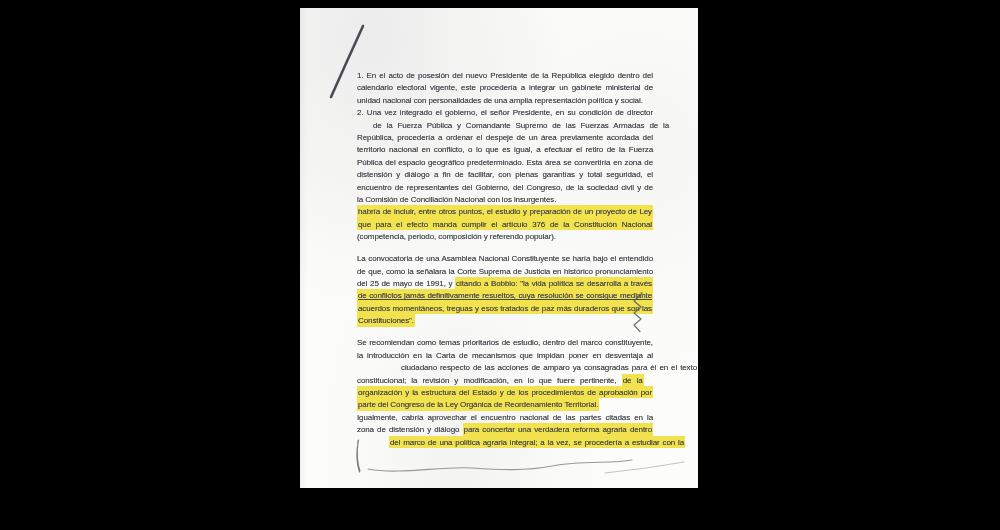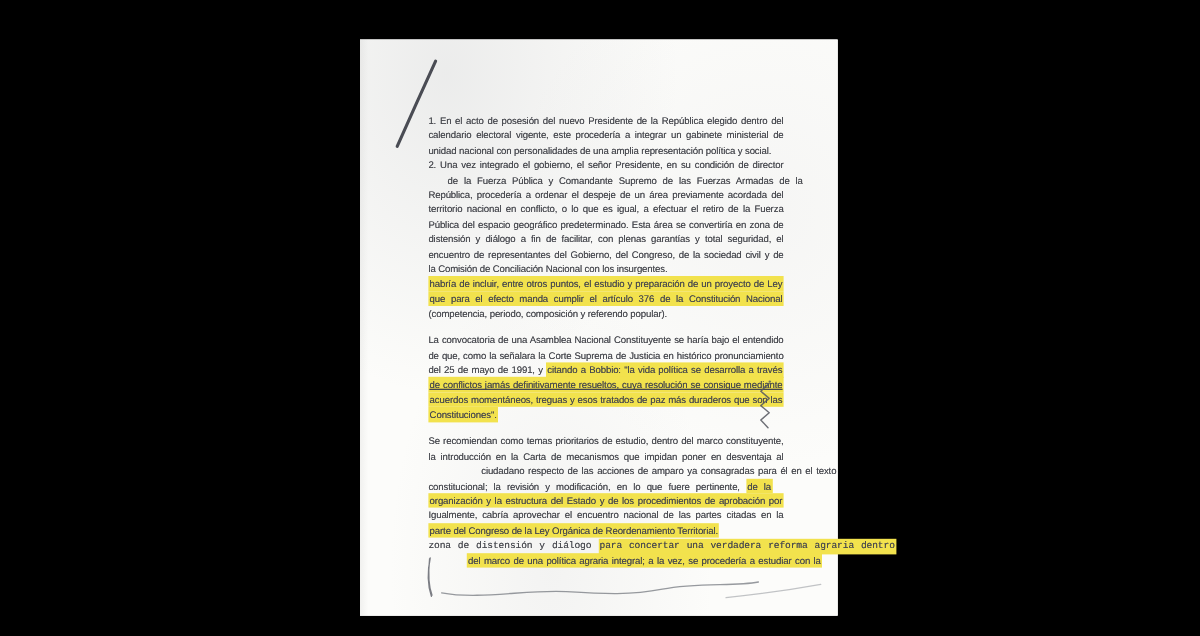--- a/index.html
+++ b/index.html
@@ -9,21 +9,21 @@
     background: #000;
     font-family: "Liberation Sans", "DejaVu Sans", sans-serif;
   }
   .scene {
     position: relative;
     width: 1000px; height: 530px;
     background: #000;
   }
   .paper {
     position: absolute;
-    left: 300px; top: 33px;
+    left: 300px; top: 8px;
     width: 398px; height: 480px;
     background-color: #fcfcfa;
     background-image:
       radial-gradient(ellipse at 18% 6%, rgba(170,172,178,0.20), transparent 42%),
       radial-gradient(ellipse at 85% 30%, rgba(190,190,195,0.10), transparent 45%),
       radial-gradient(ellipse at 40% 92%, rgba(180,180,186,0.12), transparent 40%),
       linear-gradient(90deg, #f1f1ef 0px, #fcfcfa 7px),
       linear-gradient(270deg, #f3f3f1 0px, #fcfcfa 6px);
   }
   .text-block {
@@ -74,23 +74,23 @@
           <div class="line"><span class="meas" style="word-spacing: 0.385417px; text-decoration: underline;"><span class="hl">de conflictos jamás definitivamente resueltos, cuya resolución se consigue mediante</span></span></div>
           <div class="line"><span class="meas" style="word-spacing: 0.282552px;"><span class="hl">acuerdos momentáneos, treguas y esos tratados de paz más duraderos que son las</span></span></div>
           <div class="line"><span class="meas"><span class="hl">Constituciones".</span></span></div>
         </div>
         <div class="para">
           <div class="line"><span class="meas" style="word-spacing: 0.5375px;"><span>Se recomiendan como temas prioritarios de estudio, dentro del marco constituyente,</span></span></div>
           <div class="line"><span class="meas" style="word-spacing: 1.95182px;"><span>la introducción en la Carta de mecanismos que impidan poner en desventaja al</span></span></div>
           <div class="line"><span class="meas" style="word-spacing: 0.90024px; margin-left: 44px;"><span>ciudadano respecto de las acciones de amparo ya consagradas para él en el texto</span></span></div>
           <div class="line"><span class="meas" style="word-spacing: 3px; text-align: right;"><span>constitucional; la revisión y modificación, en lo que fuere pertinente, </span><span class="hl">de la</span></span></div>
           <div class="line"><span class="meas" style="word-spacing: 0.9375px;"><span class="hl">organización y la estructura del Estado y de los procedimientos de aprobación por</span></span></div>
+          <div class="line"><span class="meas"><span class="hl">parte del Congreso de la Ley Orgánica de Reordenamiento Territorial.</span></span></div>
           <div class="line"><span class="meas" style="word-spacing: 1.99432px;"><span>Igualmente, cabría aprovechar el encuentro nacional de las partes citadas en la</span></span></div>
-          <div class="line"><span class="meas"><span class="hl">parte del Congreso de la Ley Orgánica de Reordenamiento Territorial.</span></span></div>
-          <div class="line"><span class="meas" style="word-spacing: 1.05256px; font-family: Liberation Mono, monospace;"><span>zona de distensión y diálogo </span><span class="hl">para concertar una verdadera reforma agraria dentro</span></span></div>
+          <div class="line"><span class="meas" style="word-spacing: 1.05256px;"><span>zona de distensión y diálogo </span><span class="hl">para concertar una verdadera reforma agraria dentro</span></span></div>
           <div class="line"><span class="meas" style="word-spacing: 0.747917px; padding-left: 32px;"><span class="hl">del marco de una política agraria integral; a la vez, se procedería a estudiar con la</span></span></div>
         </div>
       </div>
 
     <svg class="marks" width="398" height="480" viewBox="0 0 398 480">
       <path d="M63,18 Q47,53 31,89" stroke="#3c3e46" stroke-width="2.6" stroke-linecap="round" fill="none" opacity="0.92"></path>
       <path d="M341,286.5 L334,293 L341,299 L334,305 L341,311 L334,317 L340,323.5" stroke="#54565e" stroke-width="1.2" stroke-linecap="round" stroke-linejoin="round" fill="none" opacity="0.85"></path>
       <circle cx="341.5" cy="285" r="1" fill="#54565e" opacity="0.8"></circle>
       <path d="M58.5,432 C56.2,443 55.8,453 59.5,464 M58,432.5 C56.8,444 56.6,454 60,463" stroke="#5b5e66" stroke-width="1.1" stroke-linecap="round" fill="none" opacity="0.8"></path>
       <path d="M68,461 C100,467 140,458 172,460 C204,462 226,463 252,458 C282,452 312,456 332,452" stroke="#7d8187" stroke-width="1.1" stroke-linecap="round" fill="none" opacity="0.8"></path>

